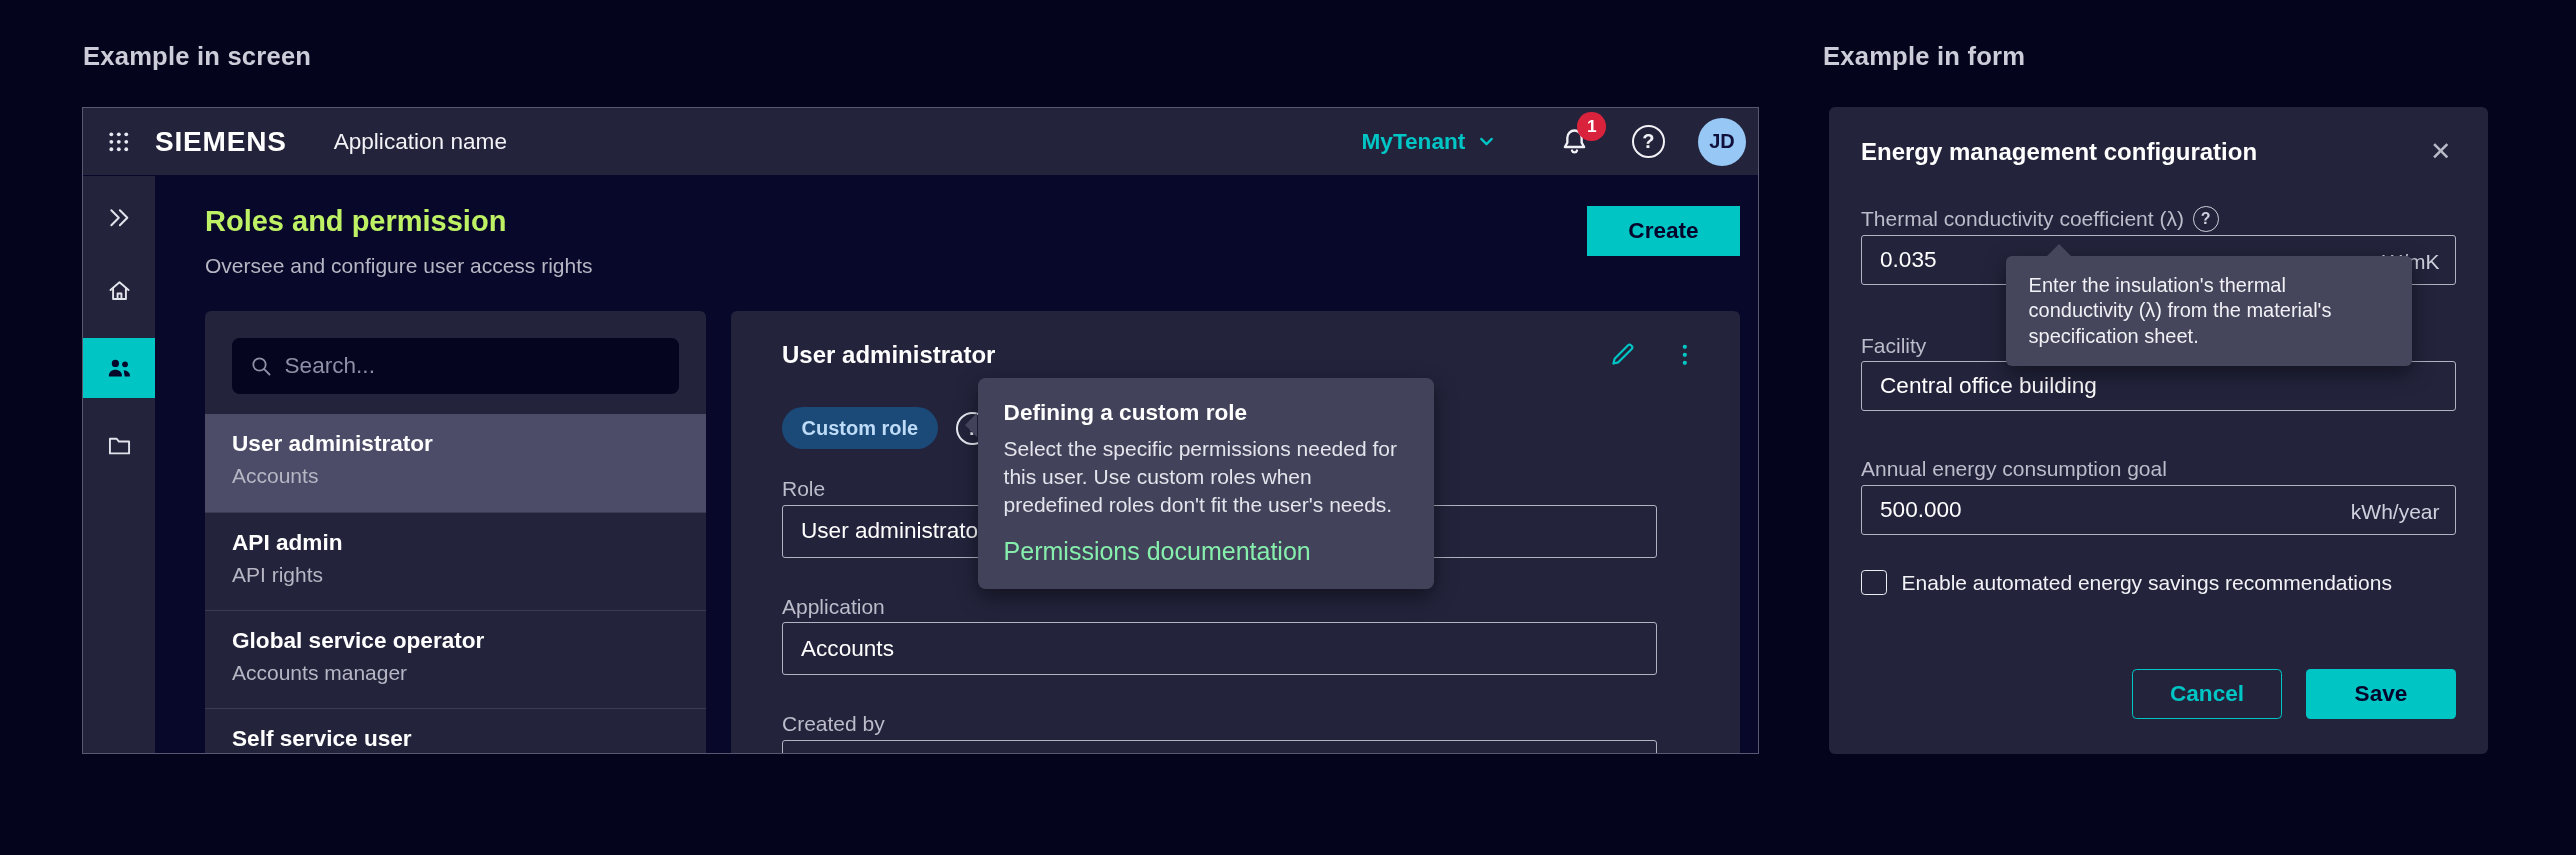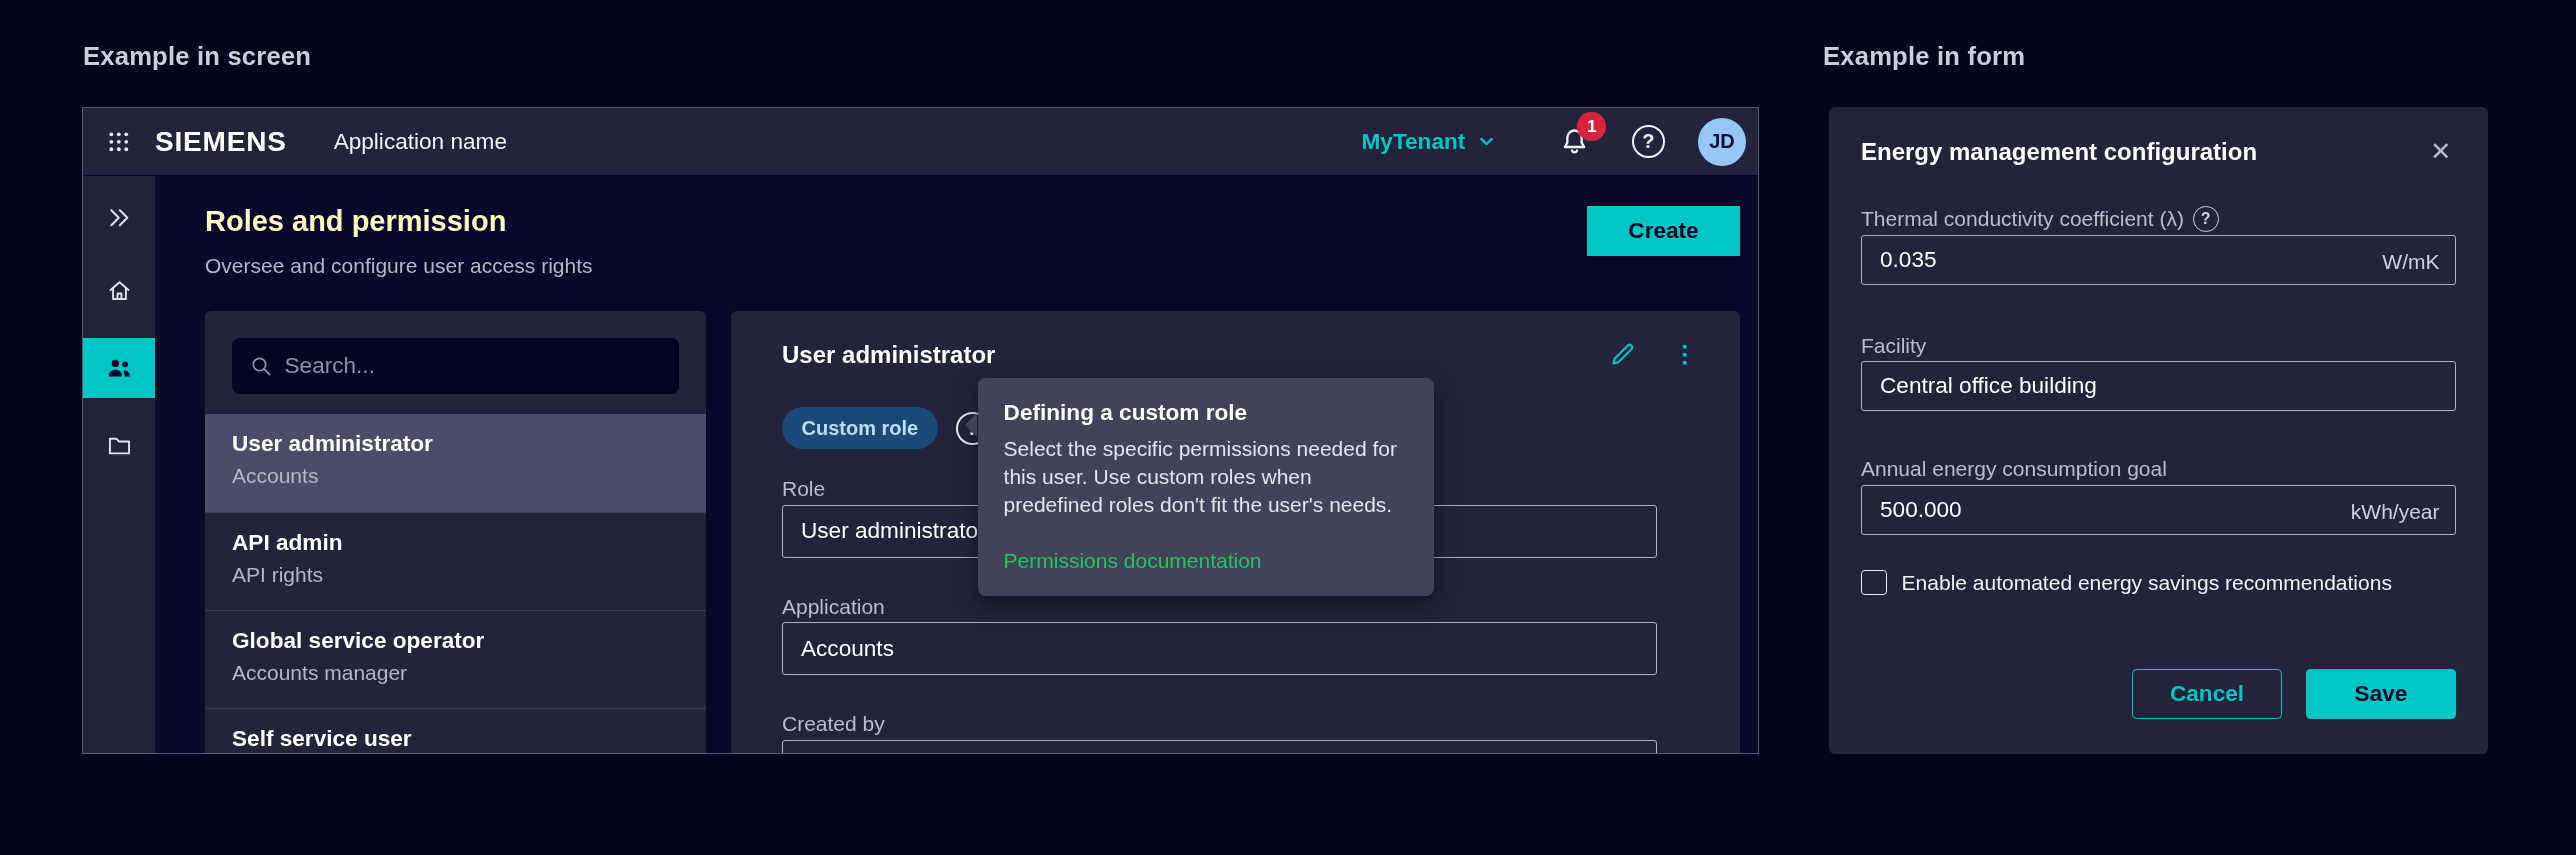--- a/index.html
+++ b/index.html
@@ -31,21 +31,21 @@
   .avatar { width:48px; height:48px; border-radius:50%; background:#96C7F5; color:#10103a;
             display:flex; align-items:center; justify-content:center; font-size:20px; font-weight:800; cursor:pointer; margin-right:0; }
 
   .screen-body { flex:1; display:flex; min-height:0; }
   .side-nav { width:72px; flex:0 0 72px; background:#23233C; padding-top:16.5px; display:flex; flex-direction:column; align-items:center; gap:22.6px; }
   .nav-item { width:72px; height:50px; display:flex; align-items:center; justify-content:center; color:#e3e3ec; cursor:pointer; }
   .nav-item.selected { height:60px; background:#00C5C5; color:#06062a; }
 
   .main-area { flex:1; position:relative; padding:27px 25px 0 50px; }
   .heading-row { display:flex; justify-content:space-between; align-items:flex-start; }
-  .page-title { font-size:29px; font-weight:600; color:#fef9c3; line-height:36px; }
+  .page-title { font-size:29px; font-weight:600; color:#bef264; line-height:36px; }
   .page-subtitle { font-size:21px; color:#b6b6c4; margin-top:13.5px; line-height:25.6px; }
   .btn-primary { background:#00C5C5; color:#04042a; border:none; border-radius:0; font-family:inherit;
                  font-size:22.6px; font-weight:700; cursor:pointer; }
   #create-btn { width:153px; height:50px; margin-top:3px; }
 
   .cards-row { display:flex; gap:25px; margin-top:33px; align-items:flex-start; }
   .card { background:#23233C; border-radius:6px; }
   .list-card { width:501px; height:526px; padding-top:27px; overflow:hidden; }
   .search-box { margin:0 27px; height:56px; background:#05051f; border-radius:7.5px;
                 display:flex; align-items:center; padding:0 16.5px; gap:12px; color:#8f8fa6; }
@@ -77,21 +77,21 @@
   .inp-wrap { position:relative; width:875px; }
   .inp-wrap .inp { width:100%; }
   .unit { position:absolute; right:16.5px; top:50%; margin-top:3.8px; transform:translateY(-50%); font-size:21px; color:#d0d0dd; }
 
   .tooltip { position:absolute; background:#42425A; border-radius:7.5px; box-shadow:0 7.5px 22.6px rgba(0,0,0,.45); z-index:6; }
   #screen-tooltip { left:247px; top:67px; width:456px; padding:21px 25.6px 22.6px 25.6px; }
   #screen-tooltip .tt-arrow { position:absolute; left:-12.8px; top:35px; width:0; height:0;
       border-top:12.8px solid transparent; border-bottom:12.8px solid transparent; border-right:12.8px solid #42425A; }
   .tt-title { font-size:22.6px; font-weight:700; color:#ffffff; line-height:27px; }
   .tt-body { margin-top:9px; font-size:21px; line-height:28px; color:#e4e4ec; }
-  .tt-link { display:inline-block; margin-top:30px; font-size:21px; color:#22c55e; cursor:pointer; }
+  .tt-link { display:inline-block; margin-top:18px; font-size:25px; color:#86efac; cursor:pointer; }
 
   
   .form-card { position:absolute; left:1829px; top:107px; width:659px; height:647px;
                background:#23233C; border-radius:6px; padding:30px 32px; }
   .form-head { display:flex; justify-content:space-between; align-items:flex-start; }
   .form-title { font-size:24px; font-weight:700; color:#ffffff; line-height:30px; }
   .close-x { font-size:25.6px; color:#b9b9c7; cursor:pointer; line-height:25.6px; padding:1.5px 4.5px; }
   .sm-q { width:25.6px; height:25.6px; border:1.9px solid #cfcfdd; border-radius:50%; color:#cfcfdd;
           display:flex; align-items:center; justify-content:center; font-size:16px; font-weight:700; cursor:pointer; }
   .f-field { margin-top:39px; }
@@ -301,20 +301,24 @@
       <div class="f-label">
         <span>Thermal conductivity coefficient (λ)</span>
         <span class="sm-q">?</span>
       </div>
       <div class="inp-wrap">
         <input class="inp" type="text" value="0.035" style="">
         <span class="unit">W/mK</span>
       </div>
     </div>
 
+    <div class="tooltip" id="form-tooltip">
+      <div class="tt-arrow"></div>
+      <div class="tt-text">Enter the insulation's thermal conductivity (λ) from the material's specification sheet.</div>
+    </div>
 
     <div class="f-field" style="margin-top:48px;">
       <div class="f-label">
           <span>Facility</span>
         </div>
       <input class="inp" type="text" value="Central office building" style="">
     </div>
 
     <div class="f-field" style="margin-top:45px;">
       <div class="f-label">

